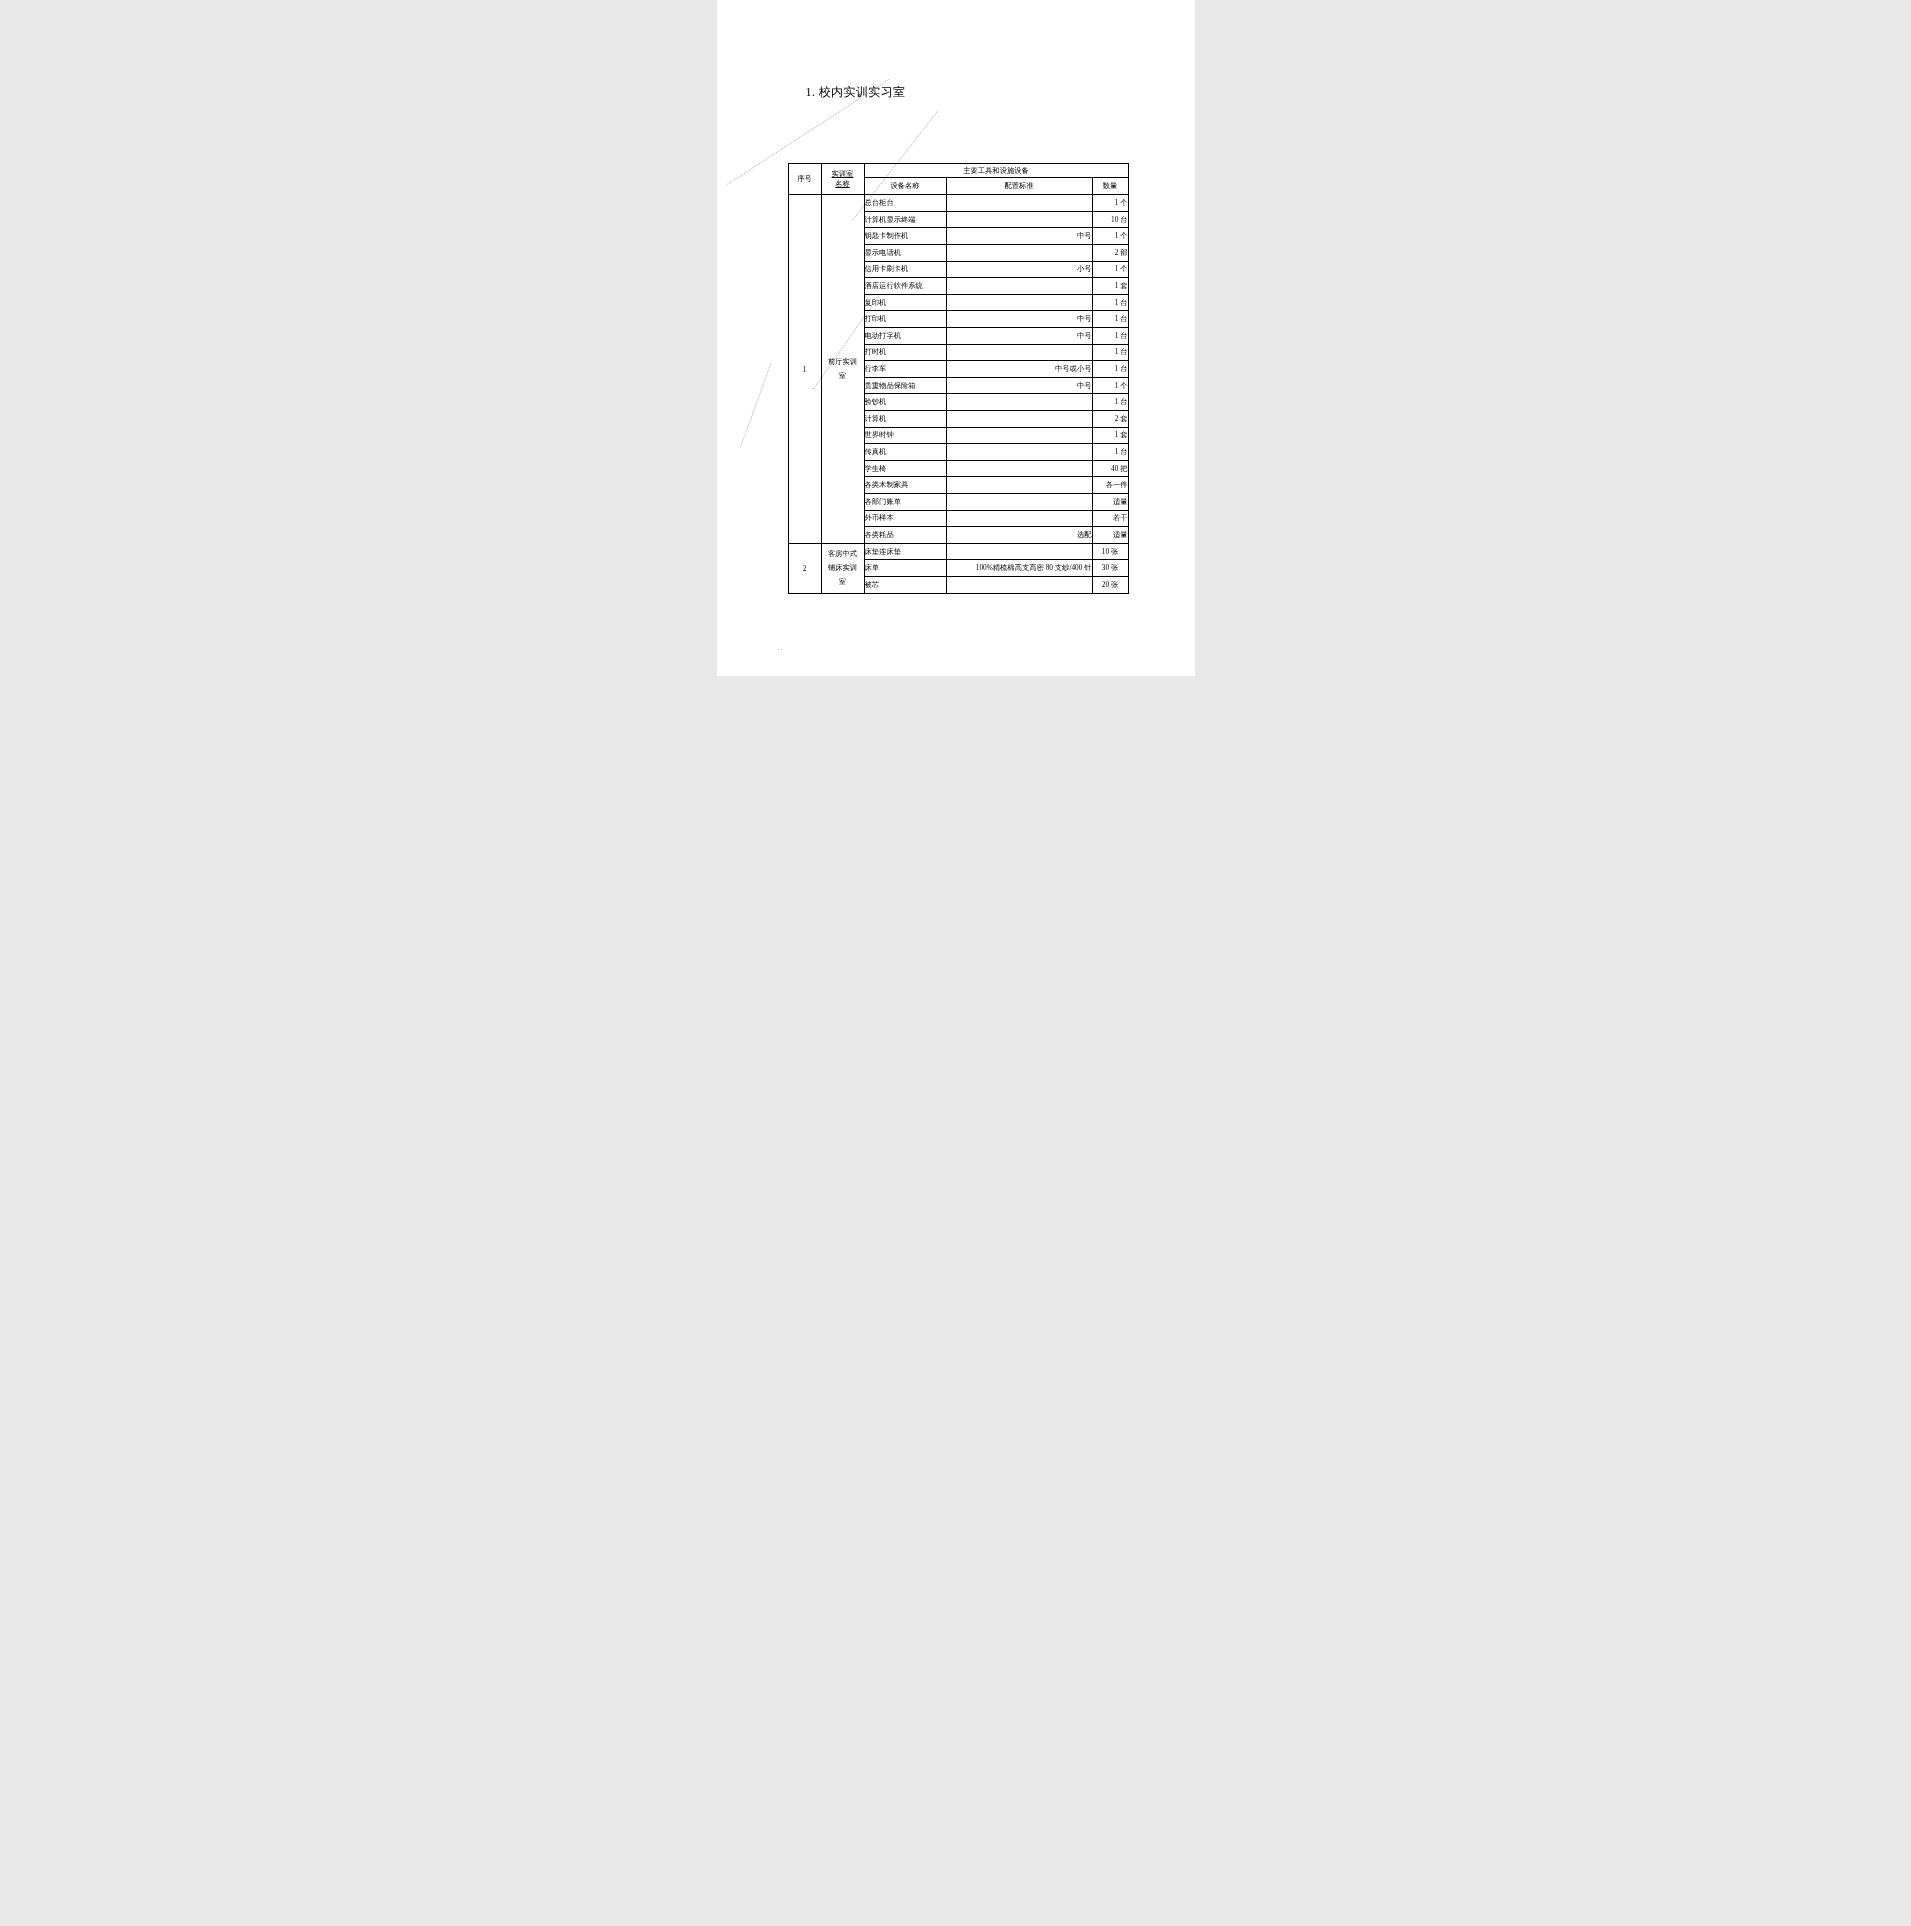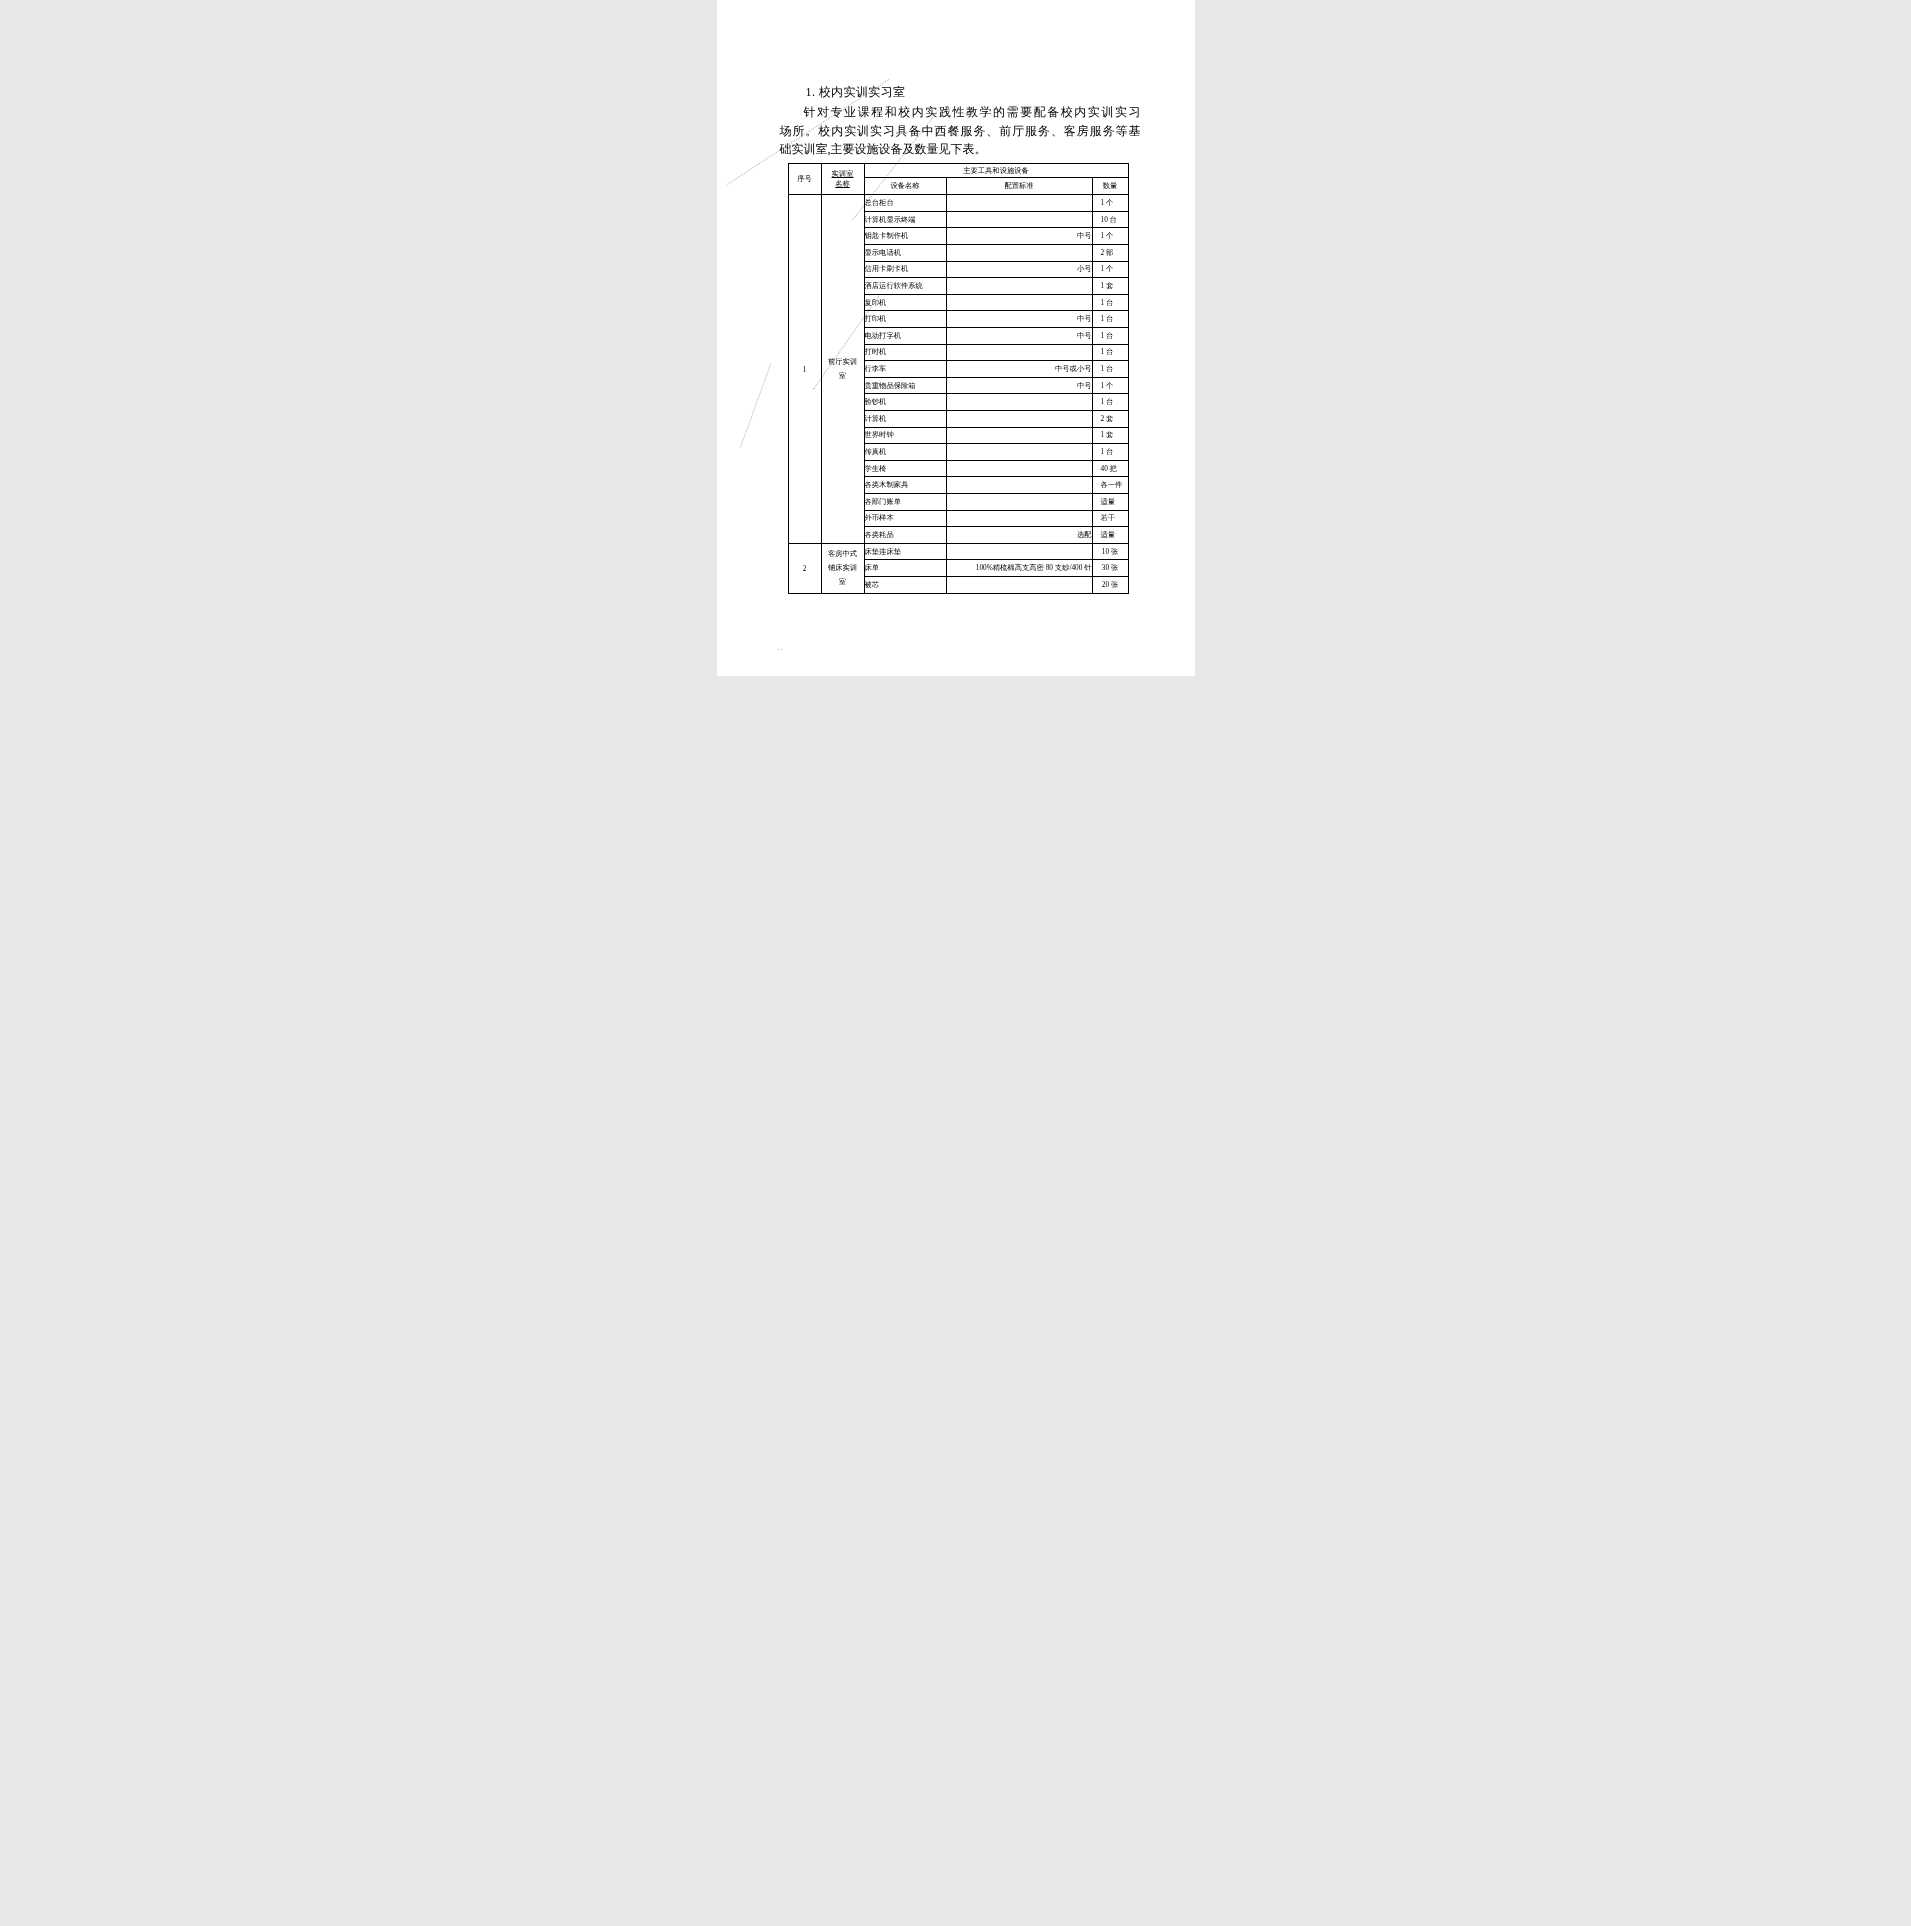--- a/index.html
+++ b/index.html
@@ -68,44 +68,39 @@
   }
   tr.hrow1 { height:14px; }
   tr.hrow2 { height:17.3px;font-family:Liberation Serif, serif; }
   tr.drow  { height:16.6px; }
   .hcell { text-align:center; font-size:7.7px; }
   .room-hcell { line-height:10px;text-decoration:underline; }
   .seq-cell  { text-align:center; font-size:7.7px; }
   .room-cell { text-align:center; font-size:7.3px; line-height:14px;font-family:Liberation Serif, serif; }
   .device-cell { text-align:left; padding-left:3.9px; }
   .spec-cell   { text-align:right; padding-left:6.5px; padding-right:1.2px; }
-  .qty-cell.qleft   { text-align:left; padding-left:8px; }
+  .qty-cell.qleft   { text-align:right; padding-left:8px; }
   .qty-cell.qcenter { text-align:center; }
   .dots-mark {
     position:absolute; left:61px; top:647px;
     font-size:5.4px; color:#444; letter-spacing:1.2px;
   }
 </style>
 </head>
 <body>
 
 <div class="page">
 
   <div class="scratch" style="left:10.8px;  top:184px;  width:193px; transform:rotate(-33deg);"></div>
   <div class="scratch" style="left:135px; top:220px;  width:139px; transform:rotate(-52deg);"></div>
   <div class="scratch" style="left:23px;  top:447px; width:89px; transform:rotate(-70deg);"></div>
   <div class="scratch" style="left:96px; top:389px; width:116px; transform:rotate(-55deg);"></div>
 
   <div class="title">1. 校内实训实习室</div>
 
-  <div class="para">
-    <div class="para-line indent justify">针对专业课程和校内实践性教学的需要配备校内实训实习</div>
-    <div class="para-line justify">场所。校内实训实习具备中西餐服务、前厅服务、客房服务等基</div>
-    <div class="para-line">础实训室,主要设施设备及数量见下表。</div>
-  </div>
 
   <table class="equip-table">
     <colgroup>
       <col style="width:33px">
       <col style="width:43px">
       <col style="width:82px">
       <col style="width:146px">
       <col style="width:36px">
     </colgroup>
     <tbody id="table-body">

